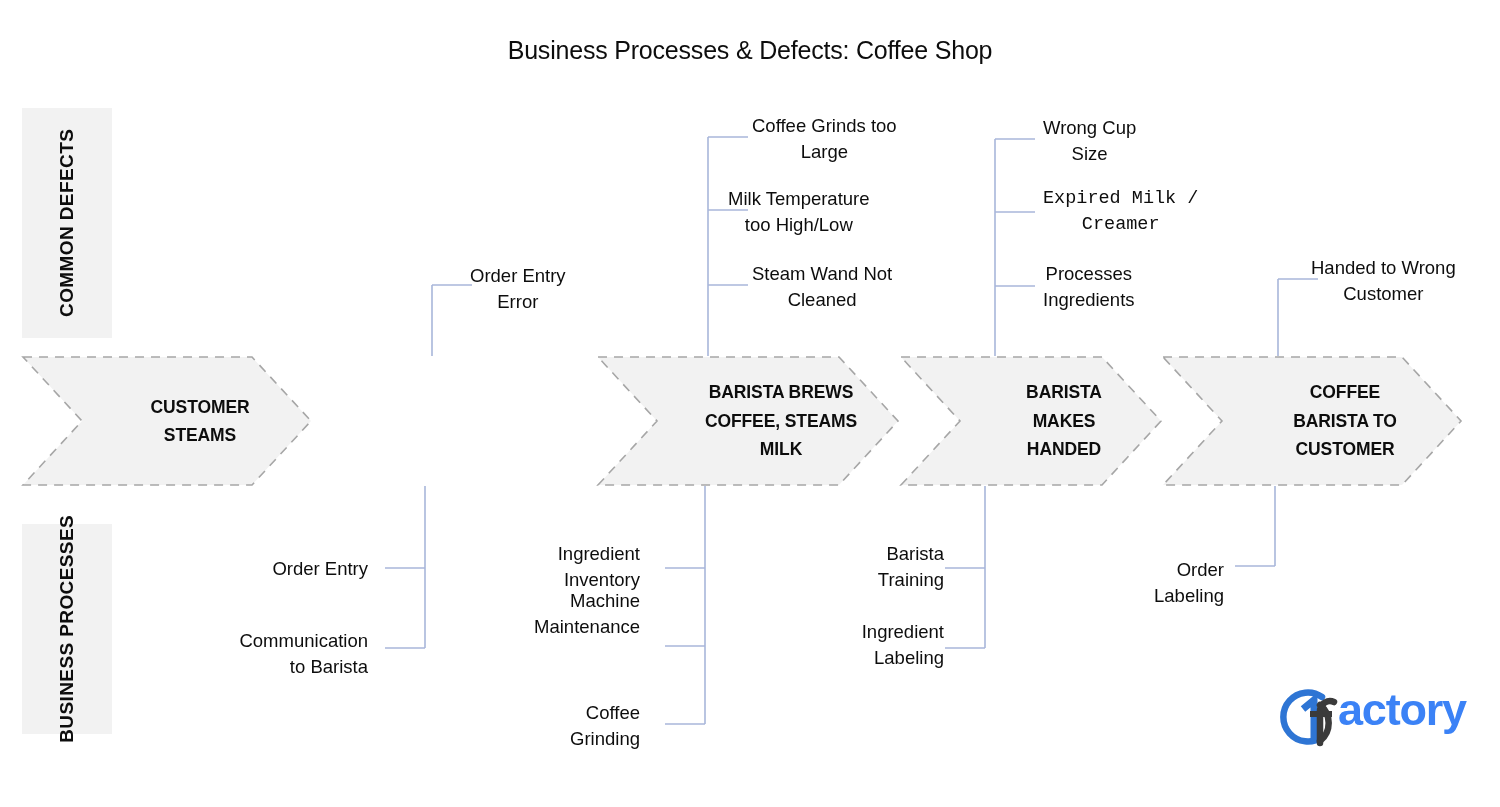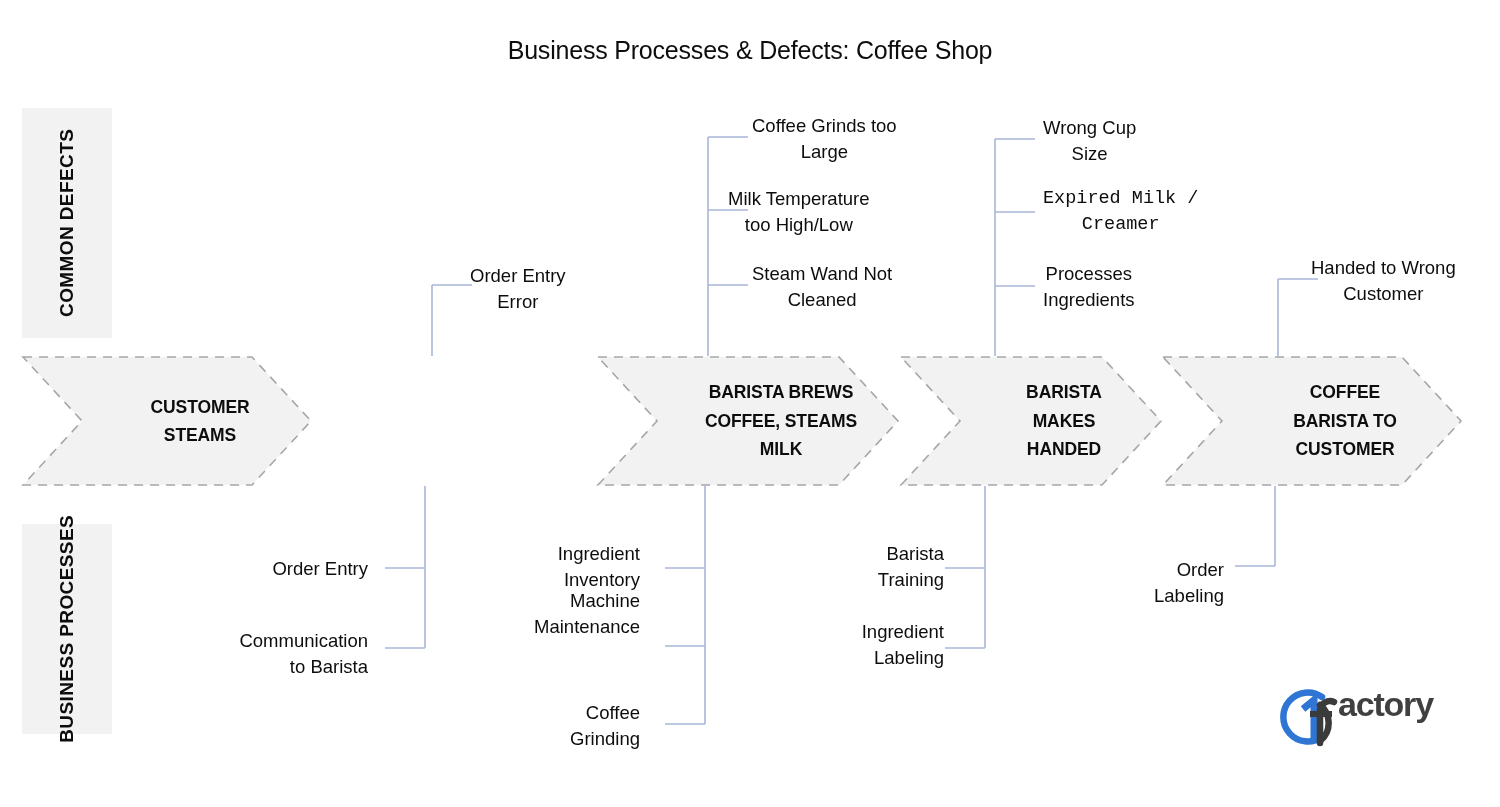--- a/index.html
+++ b/index.html
@@ -106,23 +106,23 @@
     position: absolute;
     left: 1262px;
     top: 683px;
     width: 222px;
     height: 68px;
   }
   #logo-text {
     position: absolute;
     left: 76px;
     top: 4px;
-    font-size: 34px;
+    font-size: 45px;
     font-weight: bold;
-    color: #404040;
+    color: #3b82f6;
     letter-spacing: -1.2px;
     line-height: 1;
   }
 </style>
 </head>
 <body>
 
 <div id="stage">
 
   <div id="title">Business Processes &amp; Defects: Coffee Shop</div>

